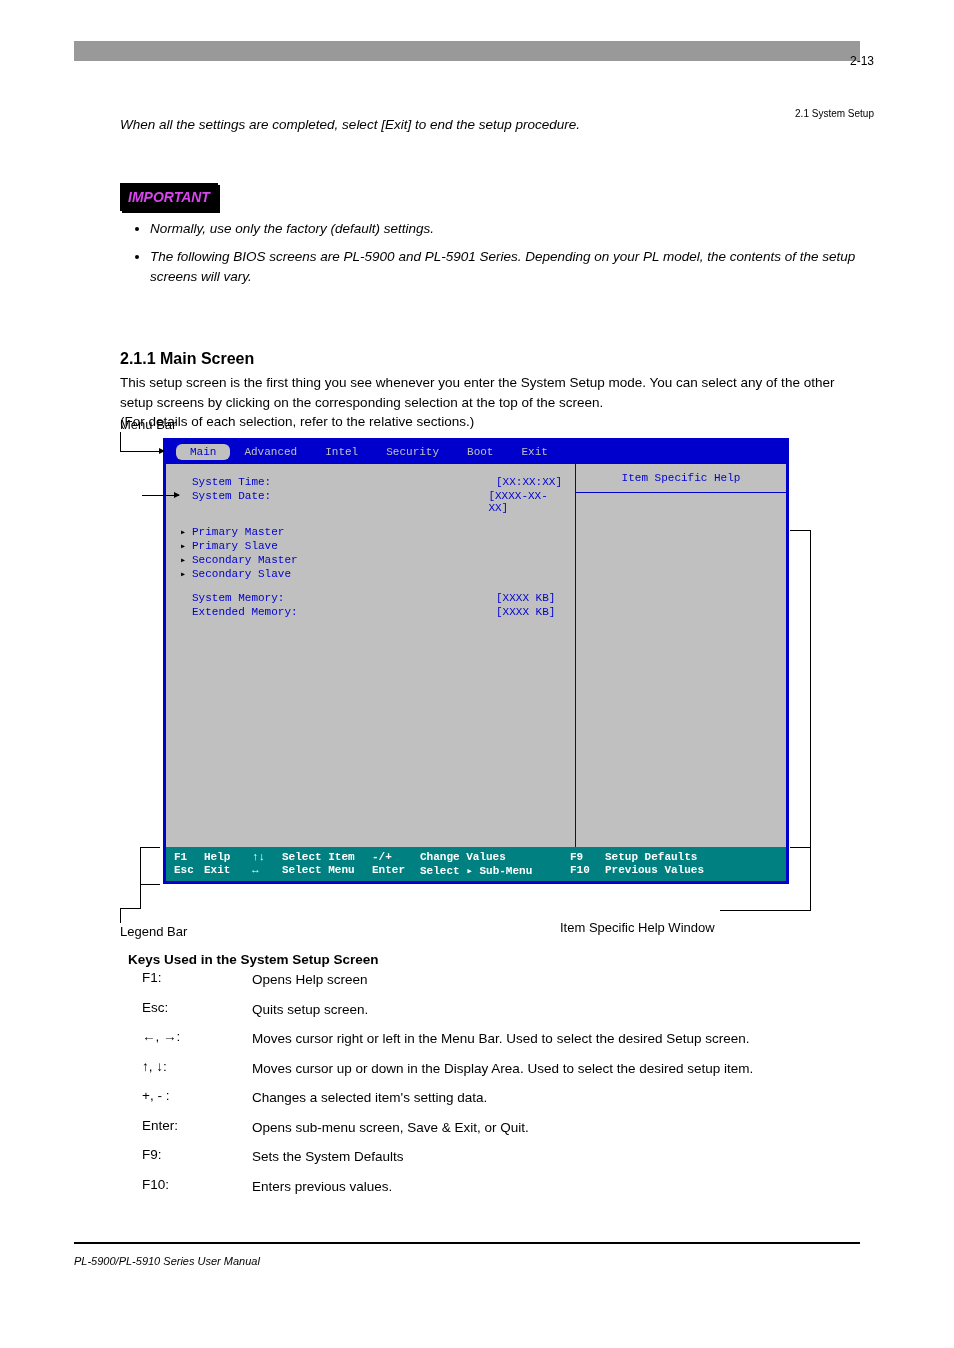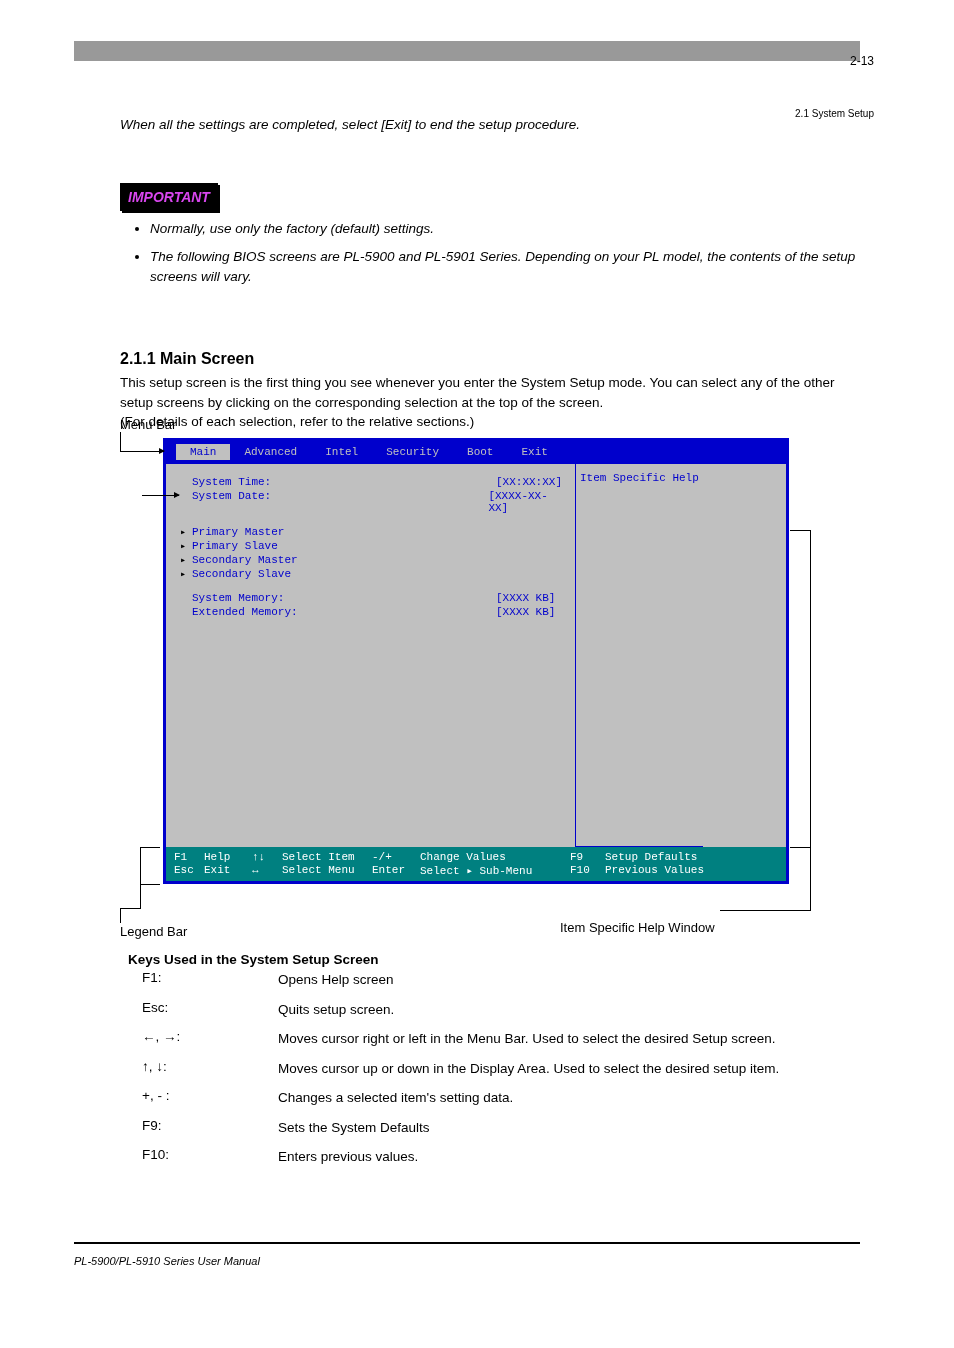--- a/index.html
+++ b/index.html
@@ -96,37 +96,38 @@
     padding-left: 10px;
   }
   .bios-menu span {
     color: #C0C0C0;
     padding: 2px 14px;
     font-size: 11px;
   }
   .bios-menu .sel {
     background: #C0C0C0;
     color: #0000CC;
+    border-radius: 6px;
   }
   .bios-body {
     flex: 1;
     display: flex;
     border-top: 1px solid #0000CC;
   }
   .bios-left {
     flex: 1;
     padding: 12px 10px 10px 10px;
     color: #0000CC;
     border-right: 1px solid #0000CC;
     position: relative;
   }
   .bios-right {
     width: 210px;
     display: flex;
-    flex-direction: row;
+    flex-direction: column;
   }
   .bios-help-title {
     text-align: center;
     padding: 8px 4px;
     color: #0000CC;
     border-bottom: 1px solid #0000CC;
   }
   .bios-row {
     display: flex;
     margin-bottom: 2px;
@@ -147,20 +148,21 @@
     font-size: 10px;
   }
   .bios-footer {
     background: #008080;
     color: #fff;
     padding: 4px 8px;
     font-size: 11px;
     display: grid;
     grid-template-columns: 30px 48px 30px 90px 48px 150px 35px 1fr;
     row-gap: 1px;
+    font-weight: bold;
   }
 
   
   .arrow-h {
     position: absolute;
     height: 1px;
     background: #000;
   }
   .arrow-h::after {
     content: "";
@@ -179,21 +181,20 @@
 
   .keys-block {
     position: absolute;
     left: 142px;
     width: 718px;
   }
   .keys-block .krow {
     display: flex;
     margin-bottom: 10px;
     align-items: flex-start;
-    gap: 26px;
   }
   .keys-block .kname { width: 110px; }
   .keys-block .kdesc { flex: 1; line-height: 1.45; }
 
   .footer-rule {
     position: absolute;
     left: 74px;
     top: 1242px;
     width: 786px;
     height: 1.5px;
@@ -336,20 +337,24 @@
   </div>
   <div class="krow">
     <div class="kname">↑, ↓:</div>
     <div class="kdesc">Moves cursor up or down in the Display Area. Used to select the desired setup item.</div>
   </div>
   <div class="krow">
     <div class="kname">+, - :</div>
     <div class="kdesc">Changes a selected item's setting data.</div>
   </div>
   <div class="krow">
+    <div class="kname">Enter:</div>
+    <div class="kdesc">Opens sub-menu screen, Save &amp; Exit, or Quit.</div>
+  </div>
+  <div class="krow">
     <div class="kname">F9:</div>
     <div class="kdesc">Sets the System Defaults</div>
   </div>
   <div class="krow">
     <div class="kname">F10:</div>
     <div class="kdesc">Enters previous values.</div>
   </div>
 </div>
 
 <div class="footer-rule"></div>

